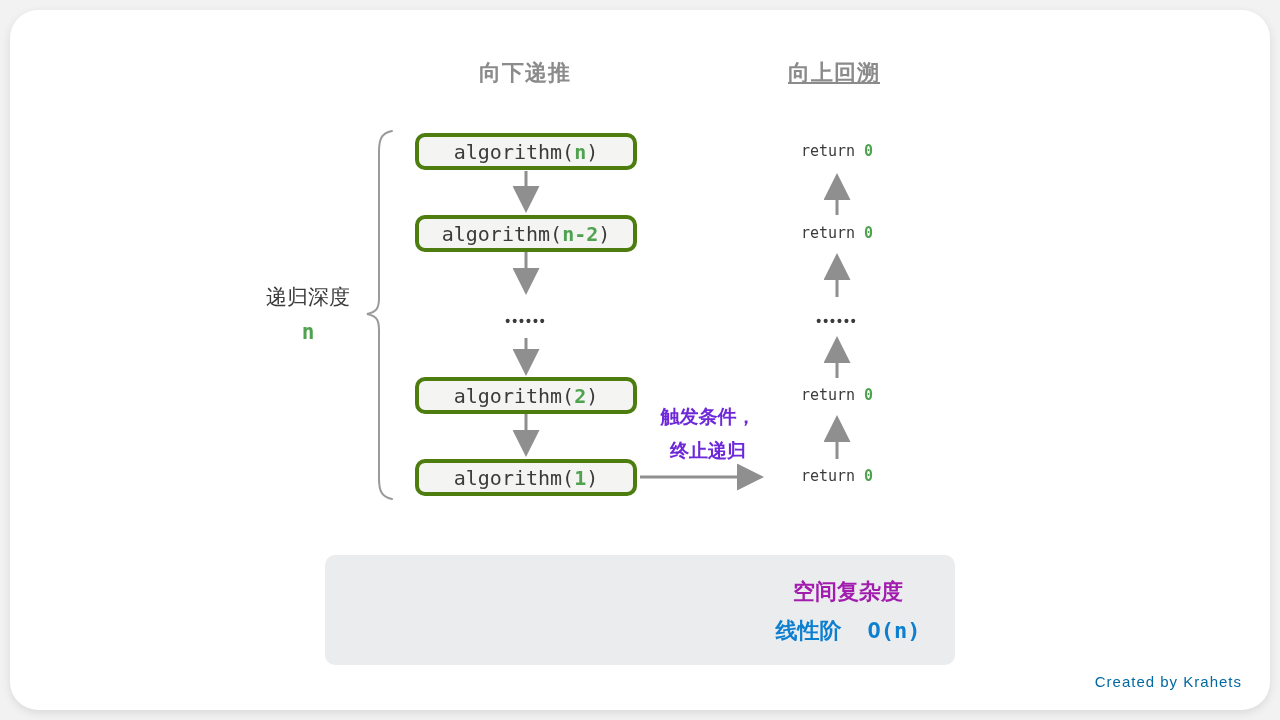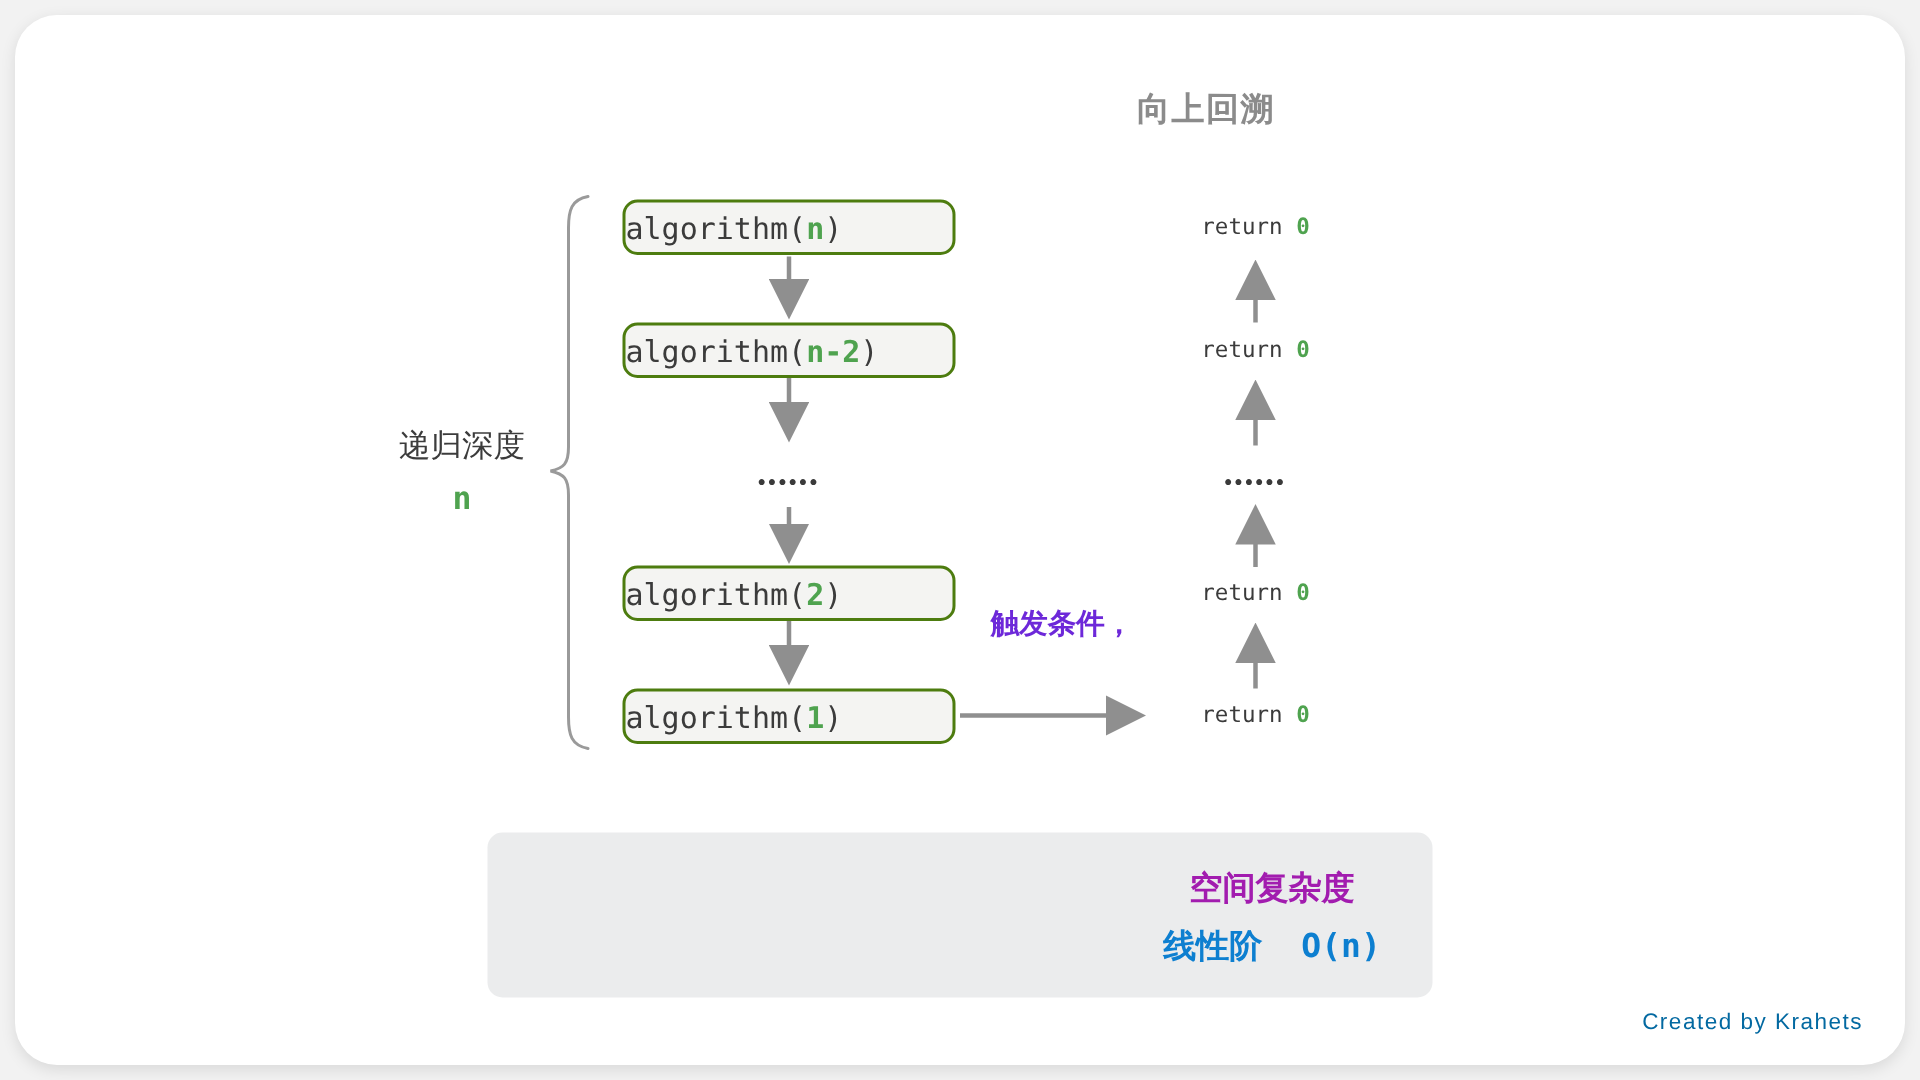--- a/index.html
+++ b/index.html
@@ -13,22 +13,22 @@
   }
   .abs { position:absolute; }
   svg.overlay { position:absolute; left:0; top:0; width:1260px; height:700px; pointer-events:none; }
 
   .col-title {
     font-size:22px; font-weight:bold; color:#8b8b8b;
     width:200px; text-align:center; letter-spacing:1px;
   }
   .call-box {
     left:405px; width:222px; height:37px;
-    background:#f4f4f2; border:2px solid #4d7c0f; border-radius:10px;
-    display:flex; align-items:center; 
+    background:#f4f4f2; border:4px solid #4d7c0f; border-radius:10px;
+    display:flex; align-items:center; justify-content:center;
     font-family:"DejaVu Sans Mono","Liberation Mono",monospace;
     font-size:20px; color:#3b3b3b;
   }
   .var-green { color:#4fa34f; font-weight:bold; font-family:"DejaVu Sans Mono","Liberation Mono",monospace; }
   .mono { font-family:"DejaVu Sans Mono","Liberation Mono",monospace; }
   .dots {
     width:200px; text-align:center; font-size:14px; font-weight:bold;
     color:#3a3a3a; letter-spacing:2px;
   }
   .return-row {
@@ -85,21 +85,24 @@
         <line x1="827" y1="449" x2="827" y2="411" marker-end="url(#ah)"></line>
 
         <line x1="630" y1="467" x2="748" y2="467" marker-end="url(#ah)"></line>
       </g>
 
       <path d="M382,121 C371,123 369,130 369,142 L369,288 C369,299 366,302 357,304 C366,306 369,309 369,320 L369,468 C369,480 371,487 382,489" stroke="#9a9a9a" stroke-width="2" fill="none" stroke-linecap="round"></path>
 
       <polygon points="681,594 702,594 702,586 727,603 702,620 702,612 681,612" fill="#bababa"></polygon>
     </svg>
 
-    <div class="abs col-title" style="left:694px; top:48px;">
+    <div class="abs col-title" style="left:415px; top:48px;">
+      <span>向下递推</span>
+    </div>
+    <div class="abs col-title" style="left:724px; top:48px;text-decoration:underline;">
       <span>向上回溯</span>
     </div>
 
     <div class="abs call-box" style="top:123px;">
       <span>algorithm(</span>
         <span class="var-green">n</span>
         <span>)</span>
     </div>
     <div class="abs call-box" style="top:205px;">
       <span>algorithm(</span>
@@ -138,20 +141,21 @@
 
     <div class="abs depth-label" style="left:218px; top:273px;font-family:Liberation Serif, serif;">
       <span>递归深度</span>
     </div>
     <div class="abs depth-var" style="left:218px; top:310px;">
       <span class="var-green">n</span>
     </div>
 
     <div class="abs trigger-note" style="left:628px; top:390px;">
       <div>触发条件，</div>
+      <div>终止递归</div>
     </div>
 
     <div class="abs summary-panel"></div>
     <div class="abs result-title">
       <span>空间复杂度</span>
     </div>
     <div class="abs result-value">
       <span>线性阶</span>
       <span class="mono" style="margin-left:20px;">O(n)</span>
     </div>

